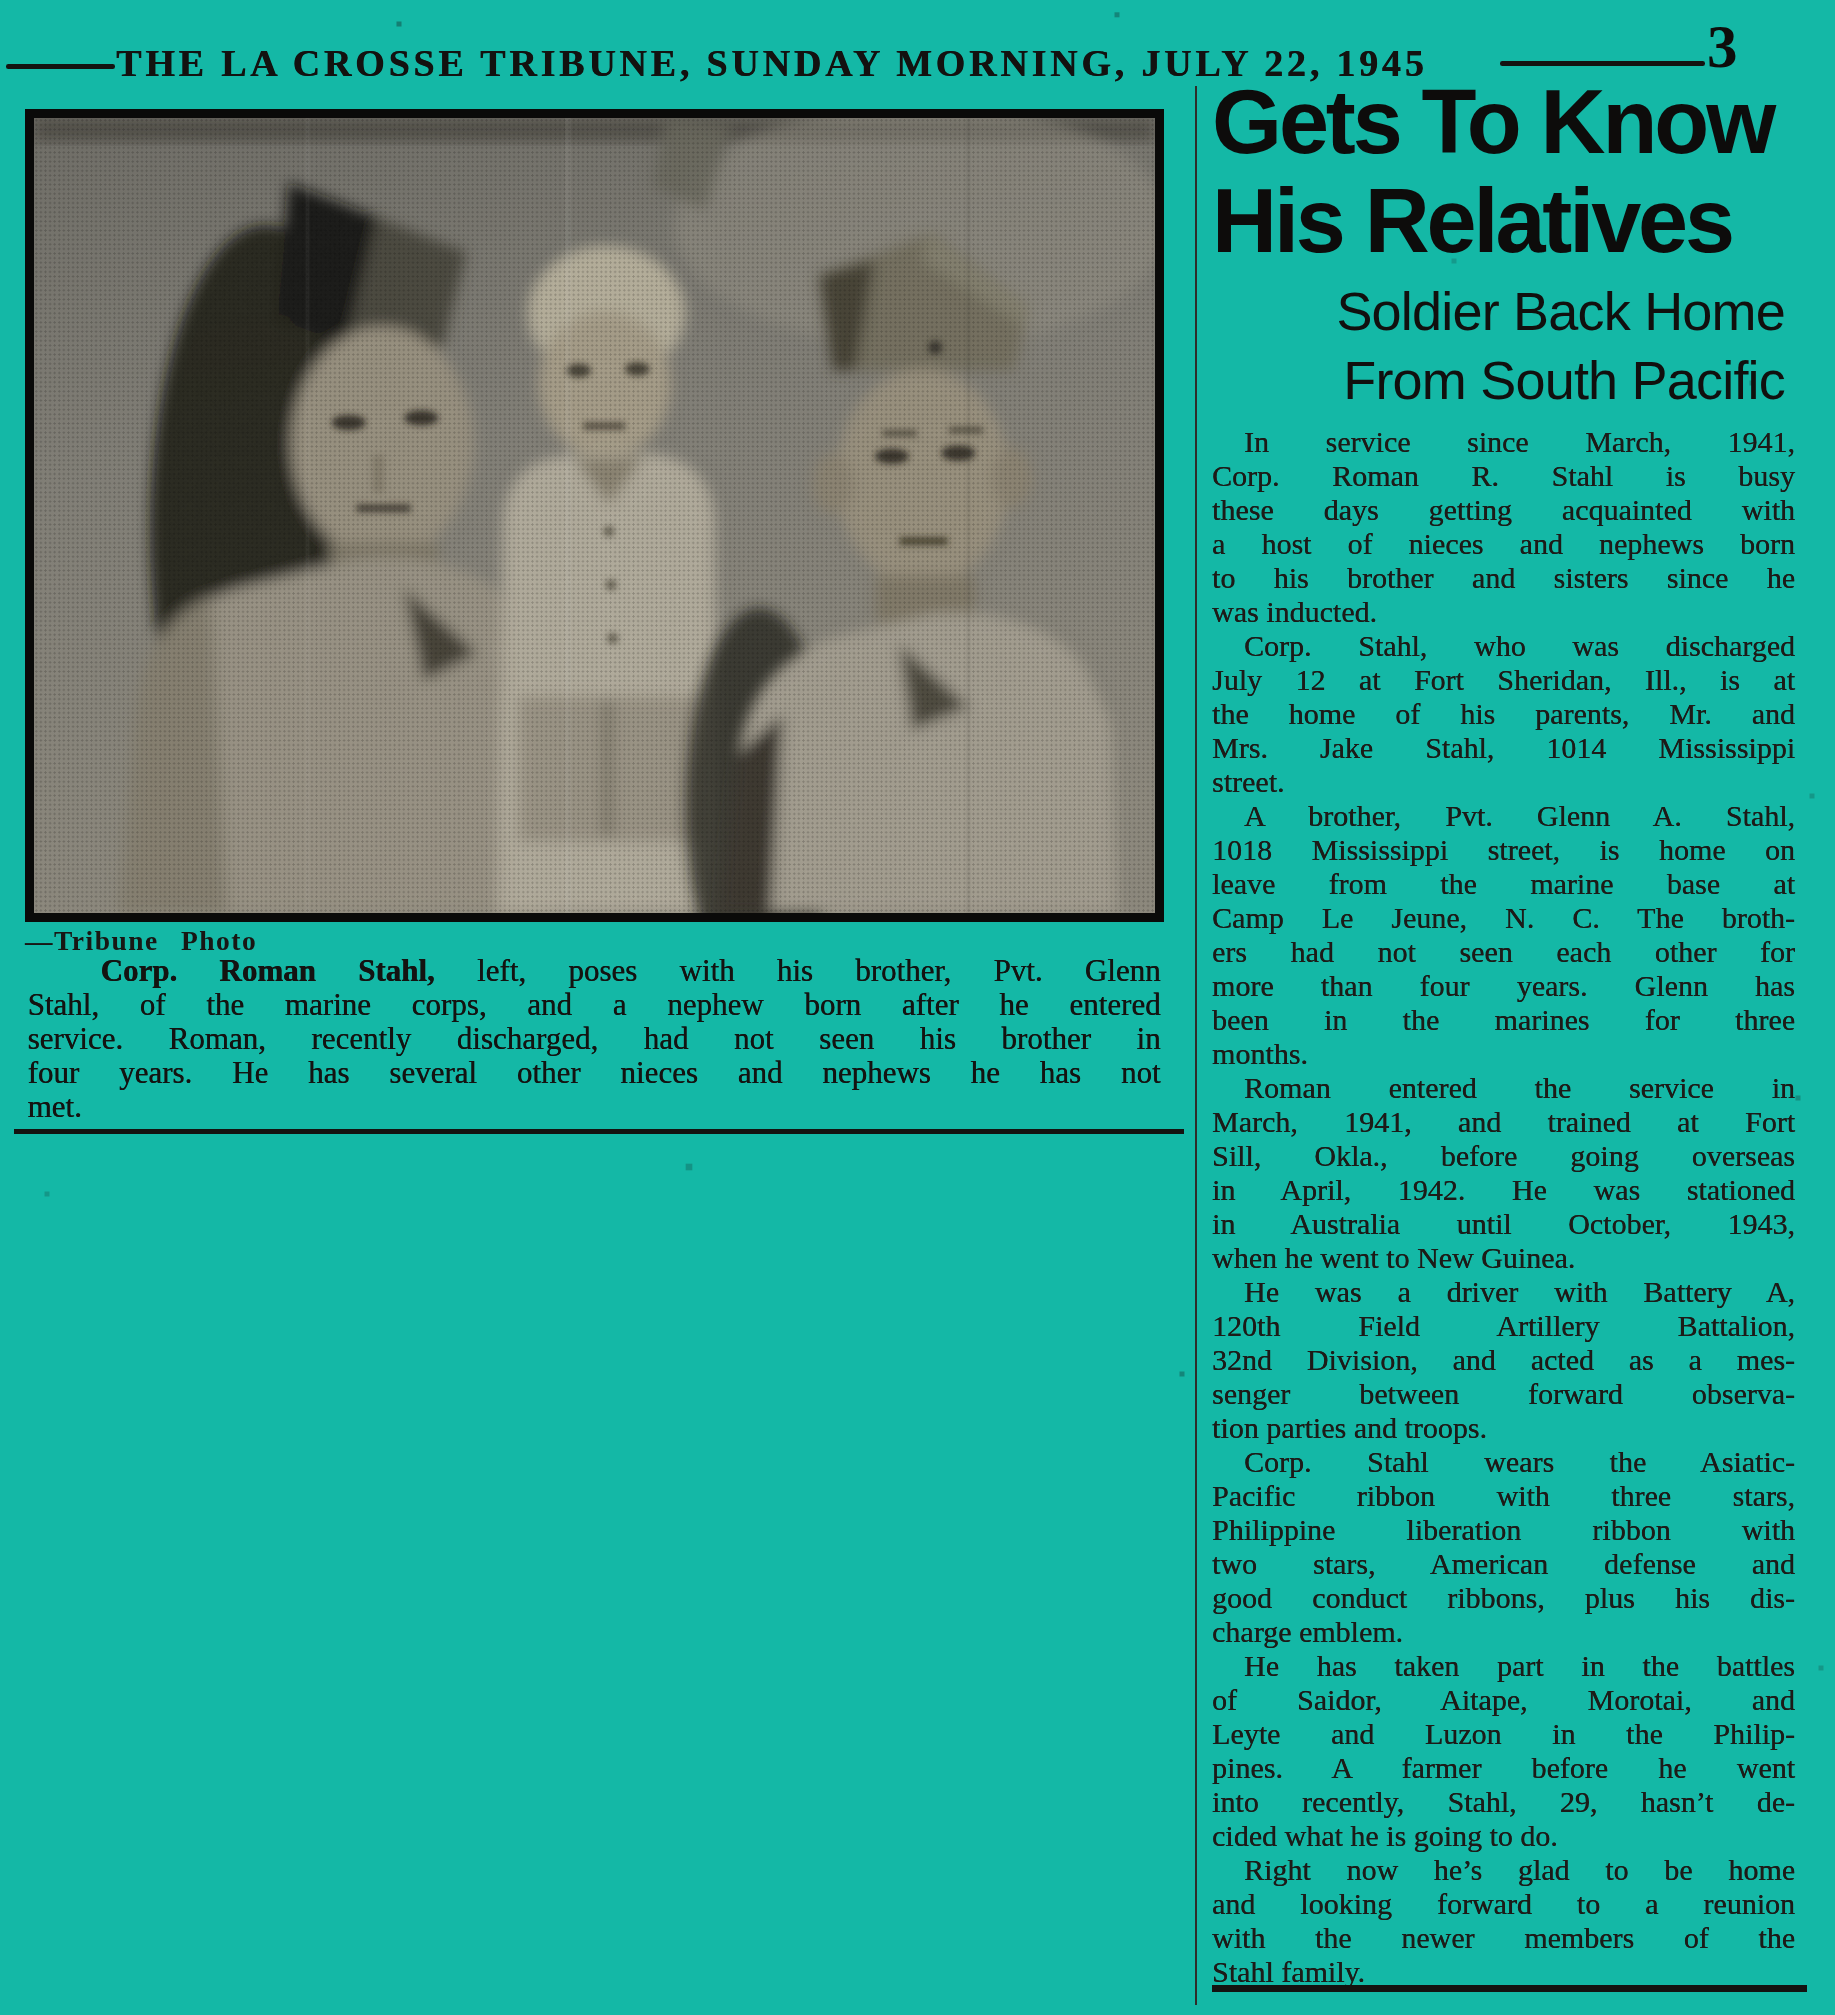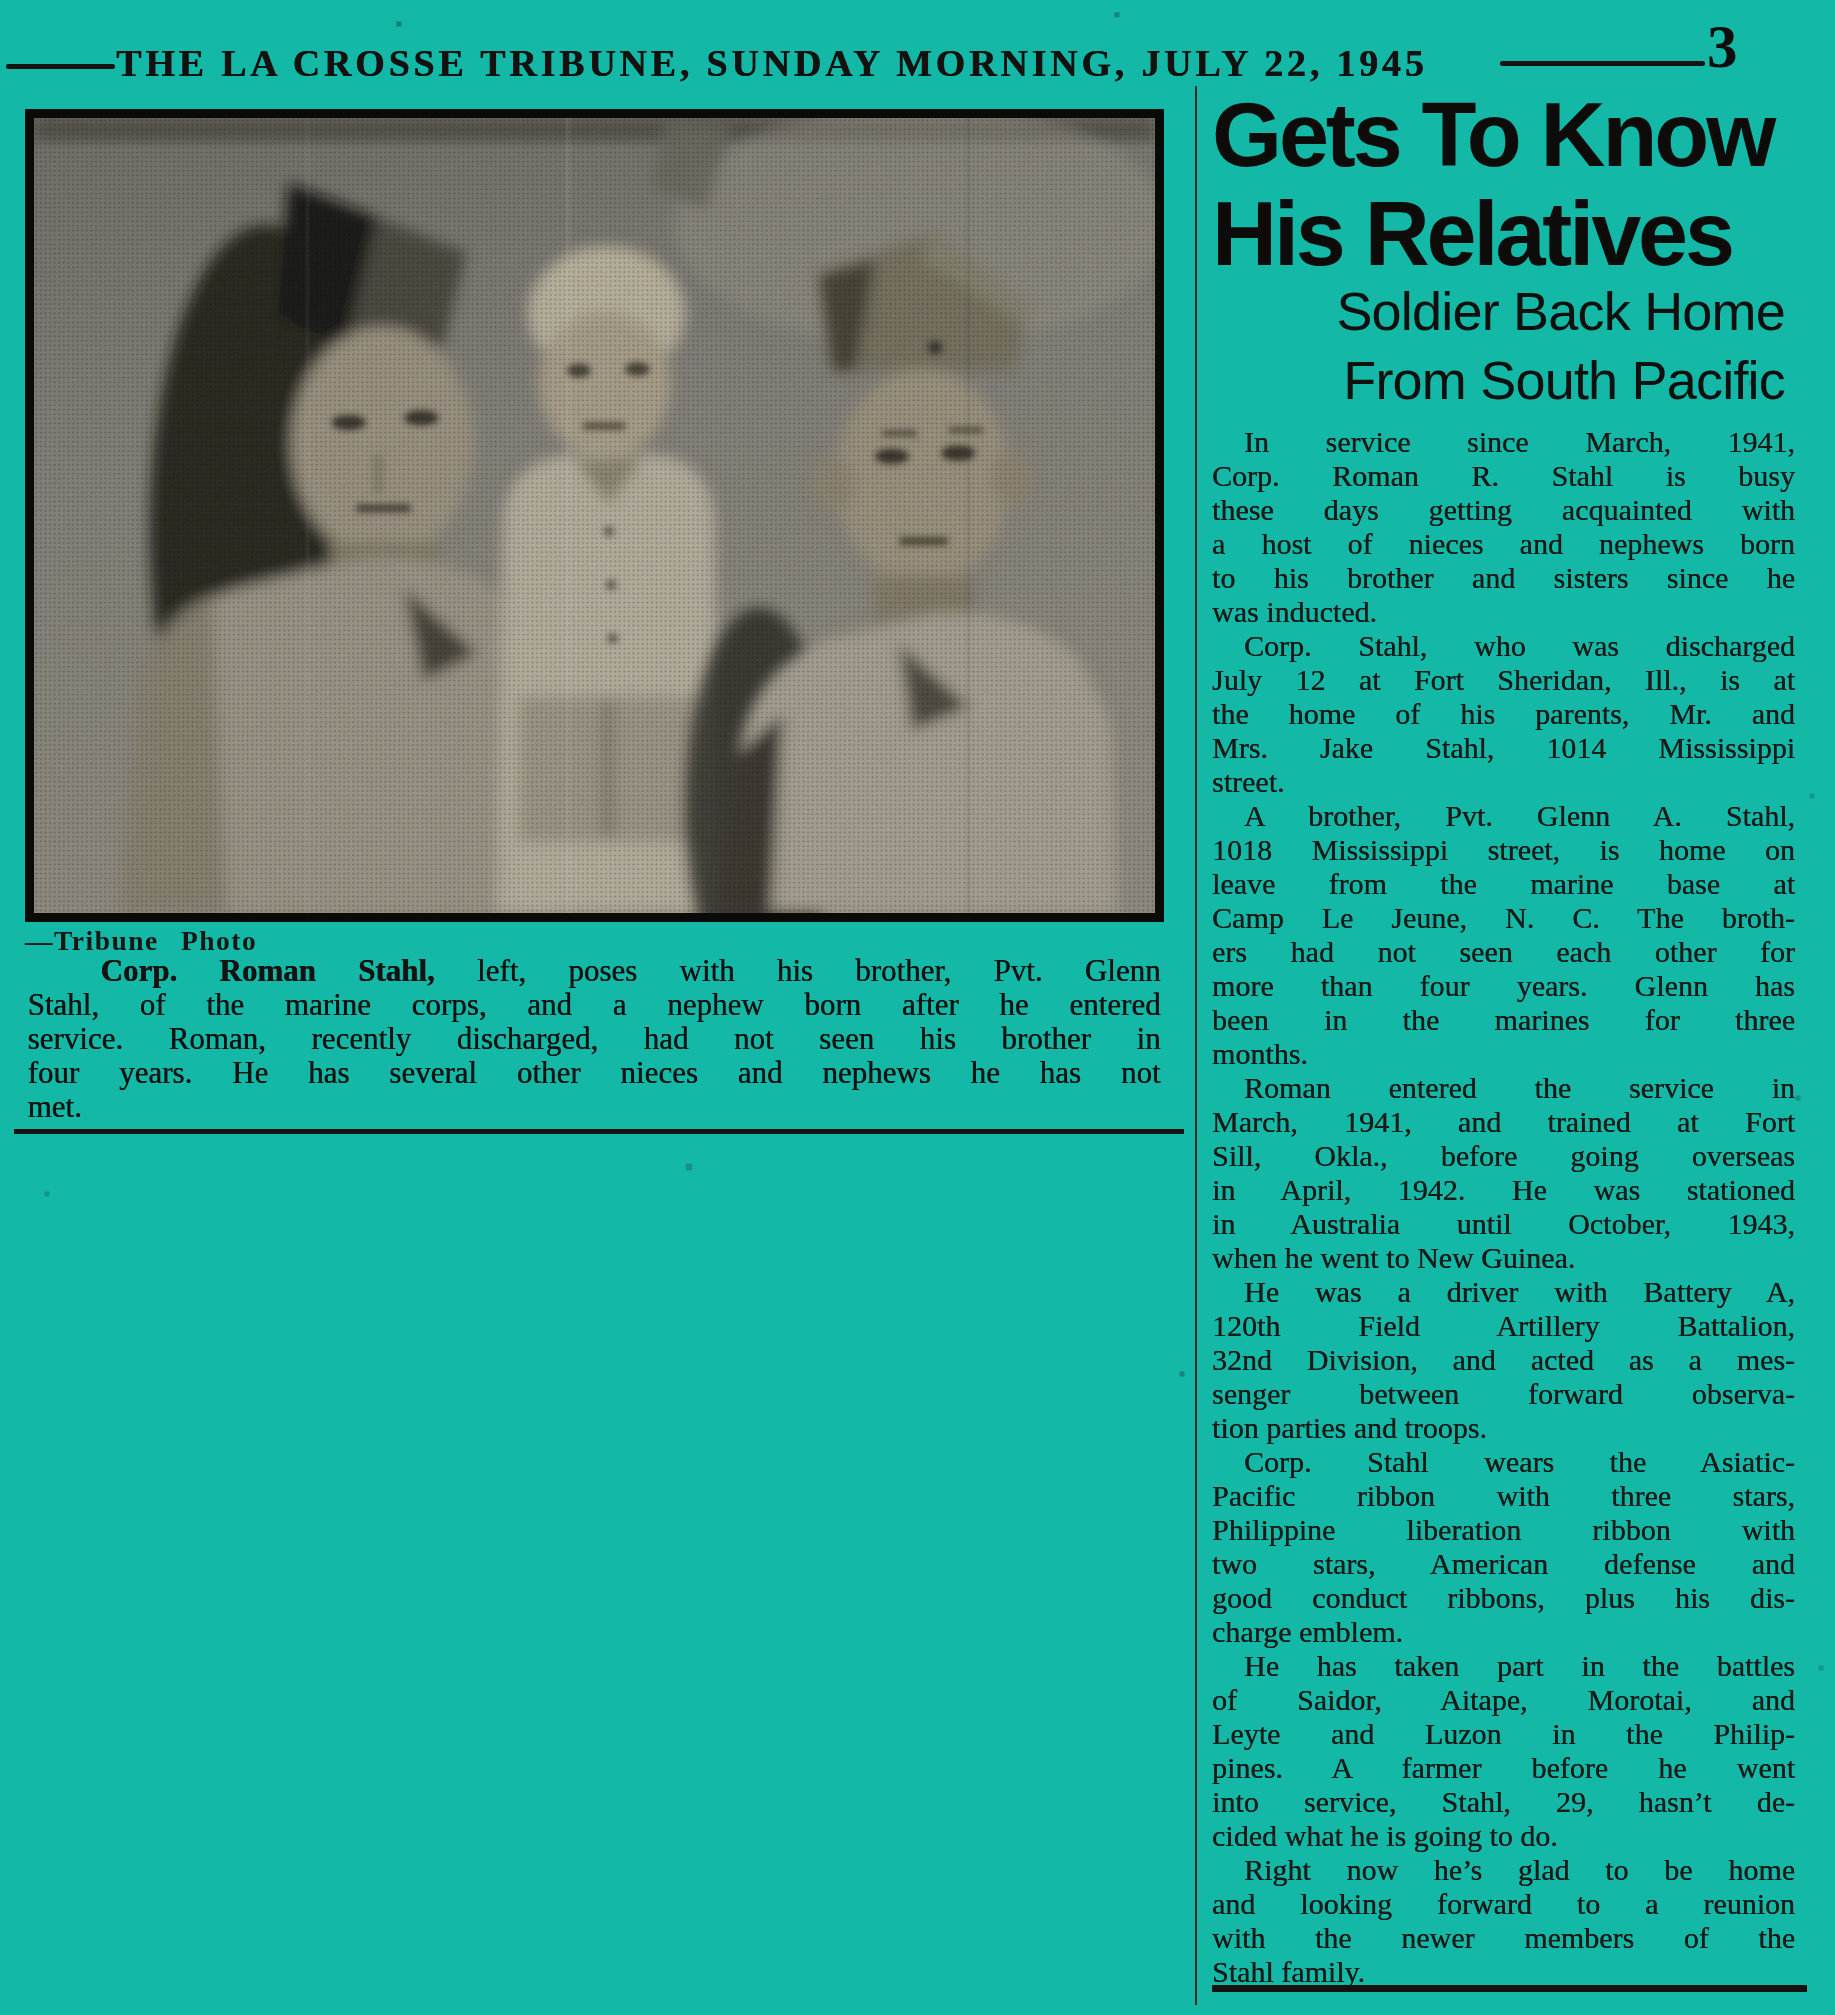--- a/index.html
+++ b/index.html
@@ -44,21 +44,21 @@
     text-shadow:0.4px 0 0 currentColor;
   }
   .cap-line1{text-align:justify;text-align-last:justify;text-indent:73px;}
   .caption .bline{text-align:justify;text-align-last:justify;}
   .caption .plast{text-align-last:left;}
   .caption-rule{left:13.8px;top:1129px;width:1170px;height:4.6px;}
   
   .v-rule{left:1195px;top:86px;width:2.3px;height:1919px;background:#2f2d29;position:absolute;}
   
   .headline{
-    position:absolute;left:1212px;top:86px;width:596px;
+    position:absolute;left:1212px;top:73px;width:596px;
     font-family:"Liberation Sans",sans-serif;font-weight:bold;
     font-size:90px;line-height:99px;letter-spacing:-3.1px;color:#0d0c0b;
   }
   .subhead{
     position:absolute;left:1216px;top:277px;width:569px;text-align:right;
     font-family:"Liberation Sans",sans-serif;font-weight:normal;
     font-size:54px;line-height:69px;letter-spacing:-0.8px;color:#11100e;
   }
   .body-col{
     position:absolute;left:1212px;top:425px;width:583px;
@@ -251,21 +251,21 @@
         <div class="bline">Philippine liberation ribbon with</div>
         <div class="bline">two stars, American defense and</div>
         <div class="bline">good conduct ribbons, plus his dis-</div>
         <div class="bline plast">charge emblem.</div>
       </div>
     <div class="body-para">
         <div class="bline pfirst">He has taken part in the battles</div>
         <div class="bline">of Saidor, Aitape, Morotai, and</div>
         <div class="bline">Leyte and Luzon in the Philip-</div>
         <div class="bline">pines. A farmer before he went</div>
-        <div class="bline">into service, Stahl, 29, hasn’t de-</div>
+        <div class="bline">into recently, Stahl, 29, hasn’t de-</div>
         <div class="bline plast">cided what he is going to do.</div>
       </div>
     <div class="body-para">
         <div class="bline pfirst">Right now he’s glad to be home</div>
         <div class="bline">and looking forward to a reunion</div>
         <div class="bline">with the newer members of the</div>
         <div class="bline plast">Stahl family.</div>
       </div>
   </div>
 

